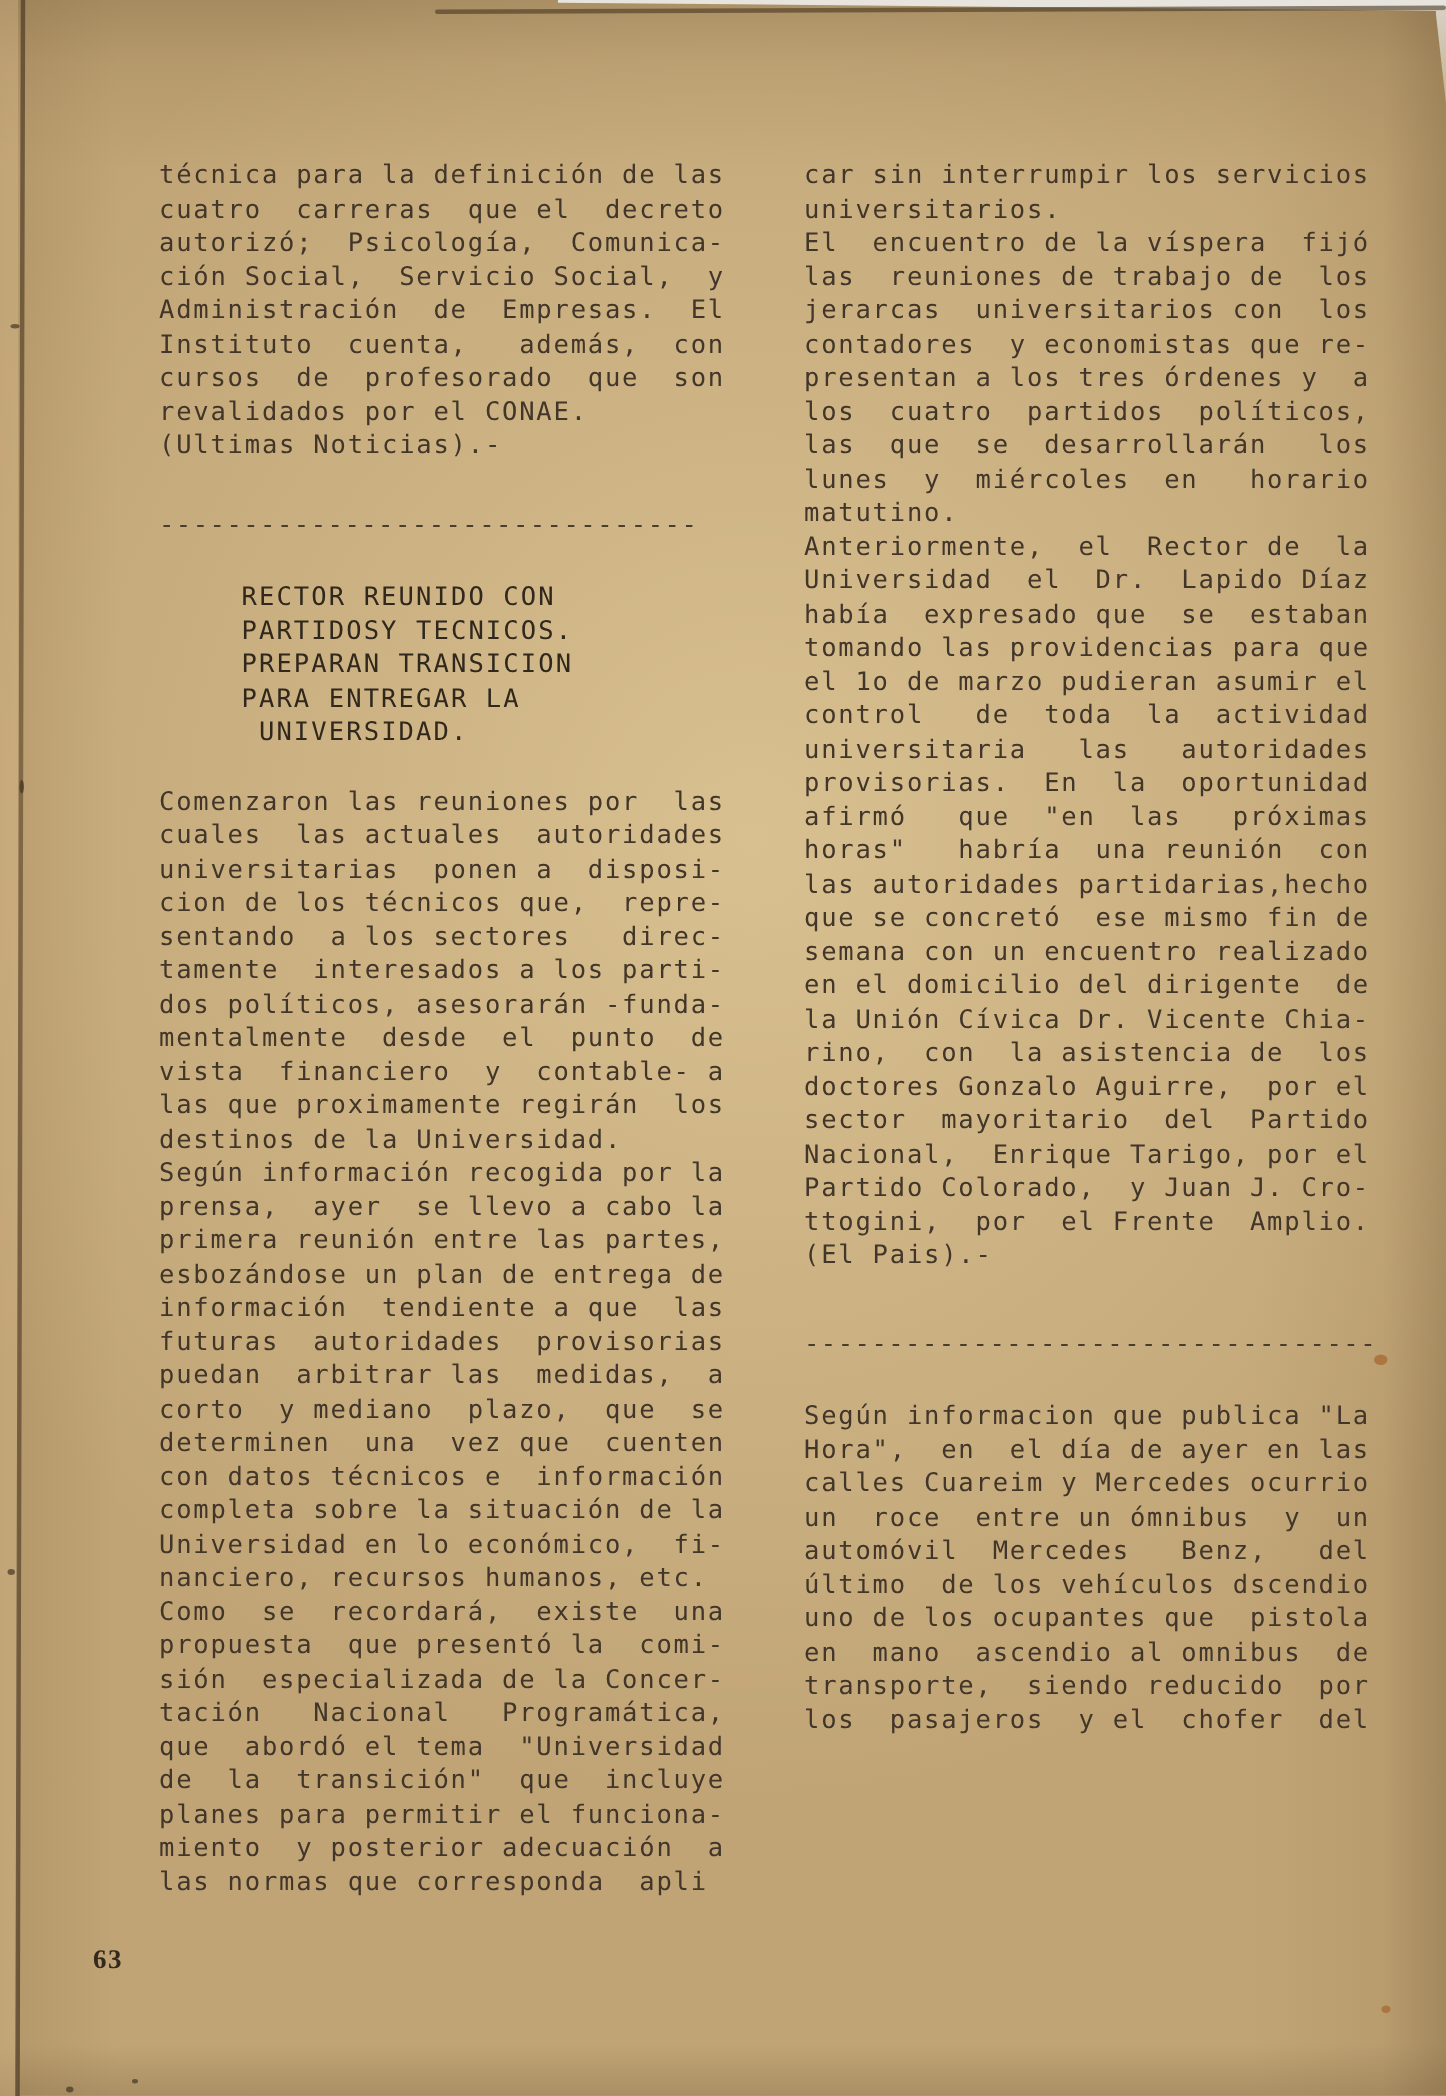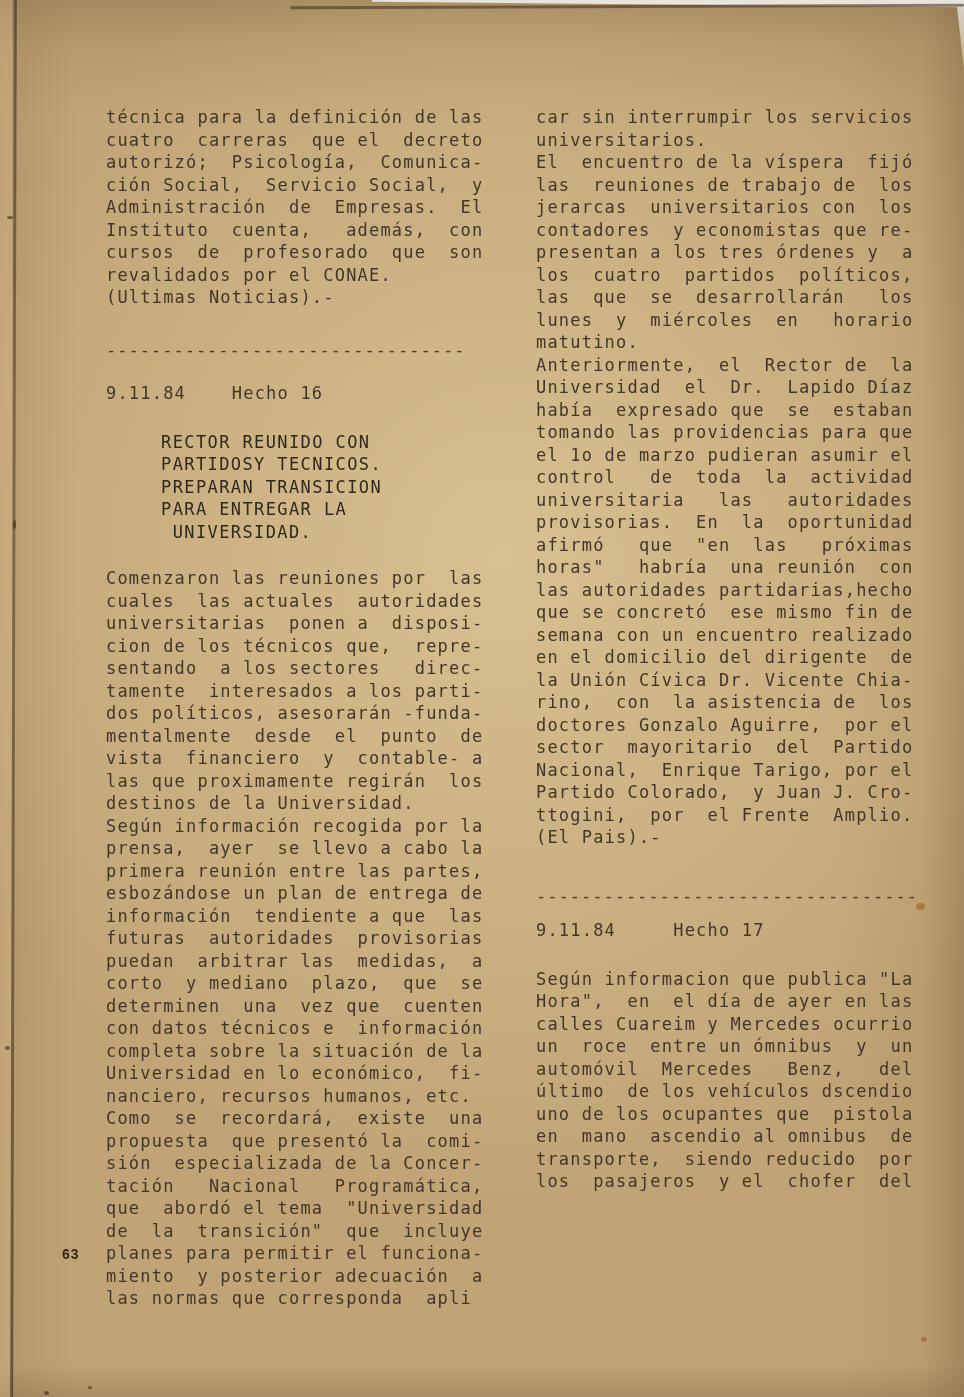--- a/index.html
+++ b/index.html
@@ -77,23 +77,23 @@
     font-weight: 400;
     color: #30281d;
     letter-spacing: 1.4px;
   }
   .col-right .headline { margin-top: 46px; margin-left: 42px; }
   .body-block { margin-top: 24px; }
   .col-right .body-block { margin-top: 26px; }
   .body-top { margin-top: 0; }
   #page-number {
     position: absolute;
-    left: 62px; top: 1246px;
-    font-family: Liberation Sans, sans-serif;
-    font-size: 14px;
+    left: 62px; top: 1296px;
+    font-family: Liberation Serif, serif;
+    font-size: 18px;
     font-weight: 700;
     color: #33291e;
     letter-spacing: 1px;
   }
 </style>
 </head>
 <body>
 
 <div id="paper">
 
@@ -114,21 +114,20 @@
     <p class="tw body-top">técnica para la definición de las
 cuatro  carreras  que el  decreto
 autorizó;  Psicología,  Comunica-
 ción Social,  Servicio Social,  y
 Administración  de  Empresas.  El
 Instituto  cuenta,   además,  con
 cursos  de  profesorado  que  son
 revalidados por el CONAE.
 (Ultimas Noticias).-</p>
     <p class="tw separator">--------------------------------</p>
-    <p class="tw fact-header">9.11.84    Hecho 16</p>
     <p class="tw headline">RECTOR REUNIDO CON
 PARTIDOSY TECNICOS.
 PREPARAN TRANSICION
 PARA ENTREGAR LA
  UNIVERSIDAD.</p>
     <p class="tw body-block">Comenzaron las reuniones por  las
 cuales  las actuales  autoridades
 universitarias  ponen a  disposi-
 cion de los técnicos que,  repre-
 sentando  a los sectores   direc-
@@ -190,21 +189,20 @@
 en el domicilio del dirigente  de
 la Unión Cívica Dr. Vicente Chia-
 rino,  con  la asistencia de  los
 doctores Gonzalo Aguirre,  por el
 sector  mayoritario  del  Partido
 Nacional,  Enrique Tarigo, por el
 Partido Colorado,  y Juan J. Cro-
 ttogini,  por  el Frente  Amplio.
 (El Pais).-</p>
     <p class="tw separator">----------------------------------</p>
-    <p class="tw fact-header">9.11.84     Hecho 17</p>
     <p class="tw body-block">Según informacion que publica "La
 Hora",  en  el día de ayer en las
 calles Cuareim y Mercedes ocurrio
 un  roce  entre un ómnibus  y  un
 automóvil  Mercedes   Benz,   del
 último  de los vehículos dscendio
 uno de los ocupantes que  pistola
 en  mano  ascendio al omnibus  de
 transporte,  siendo reducido  por
 los  pasajeros  y el  chofer  del</p>

